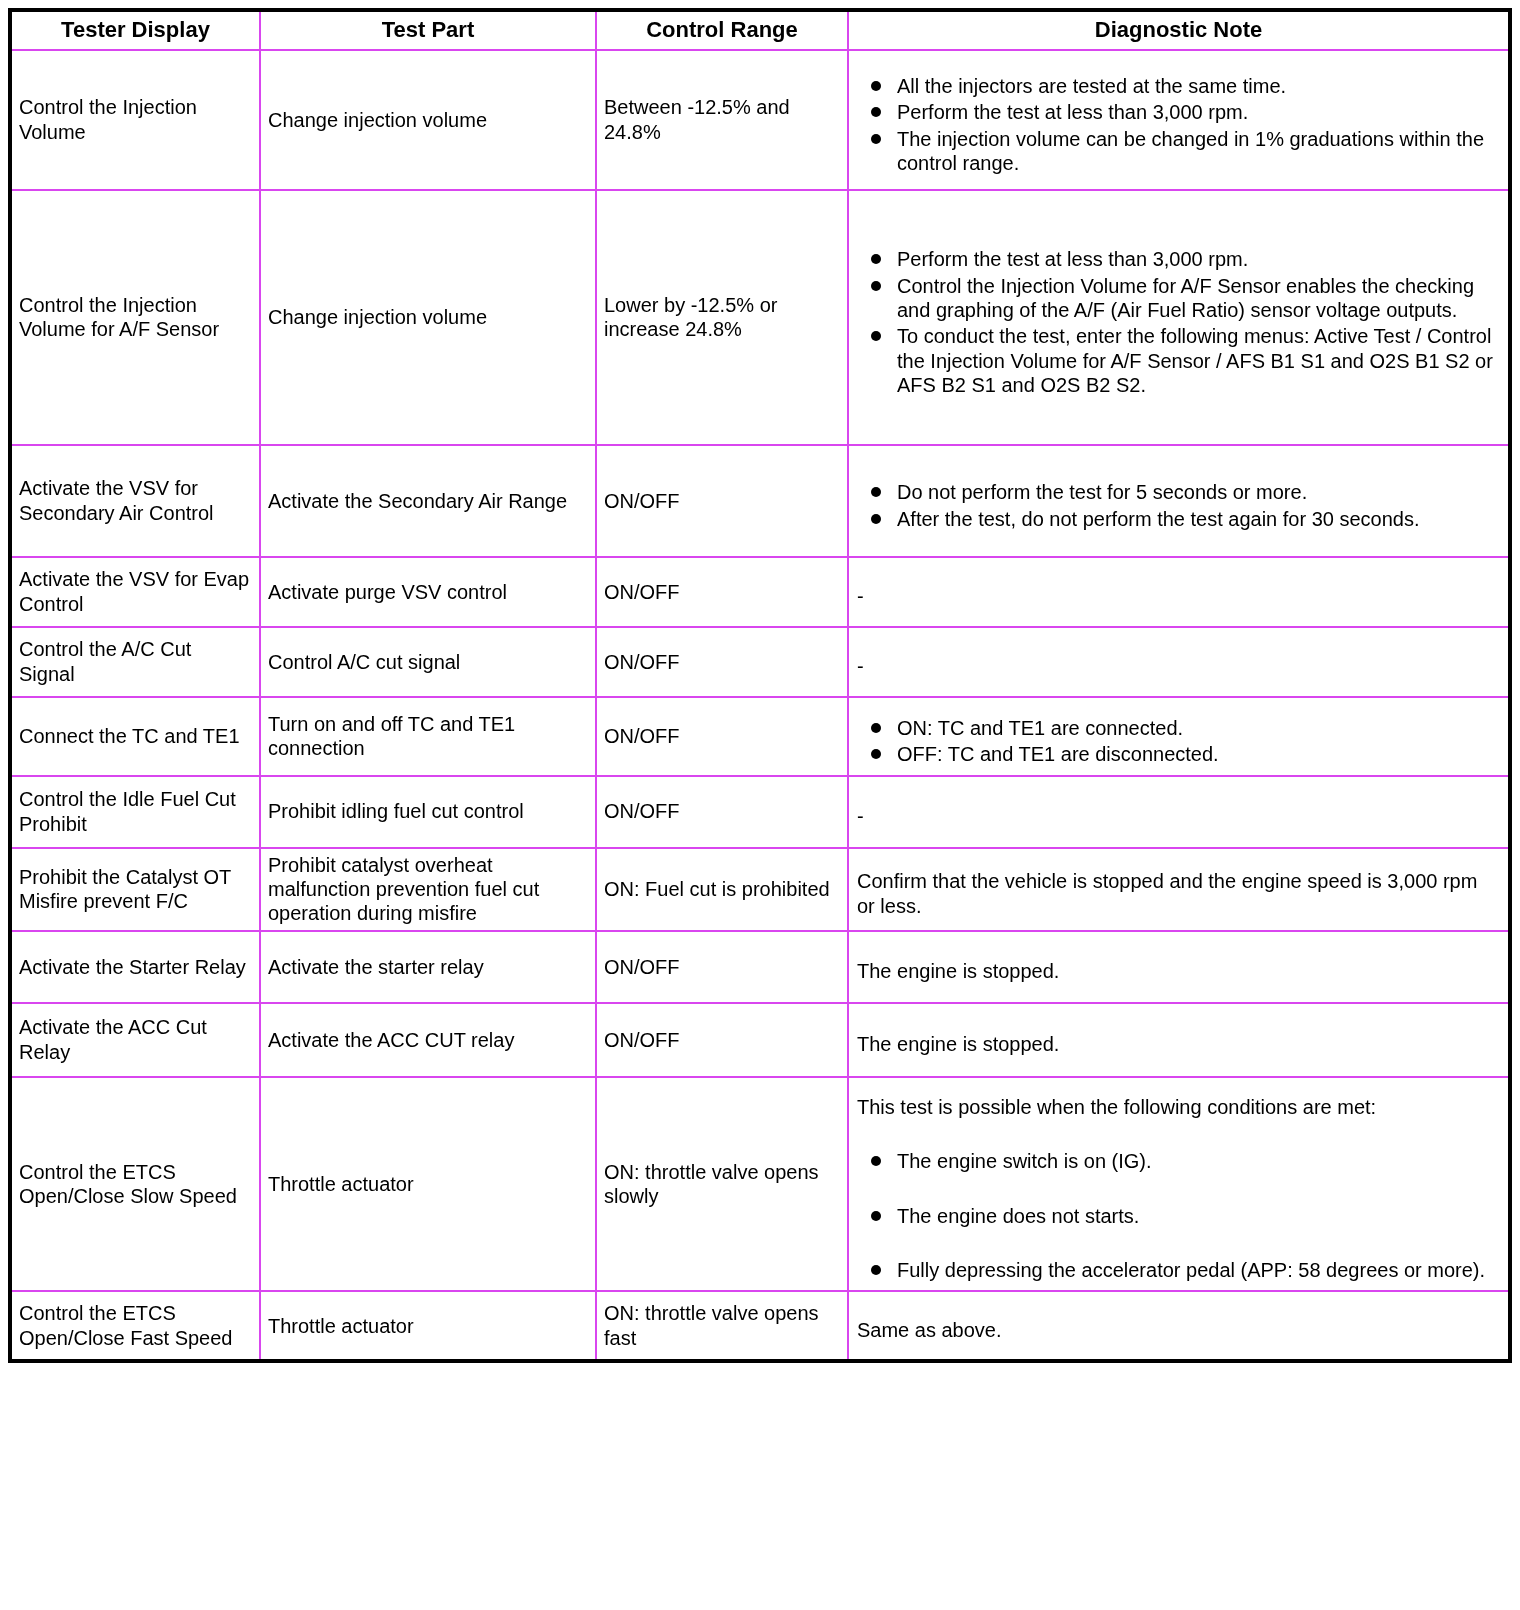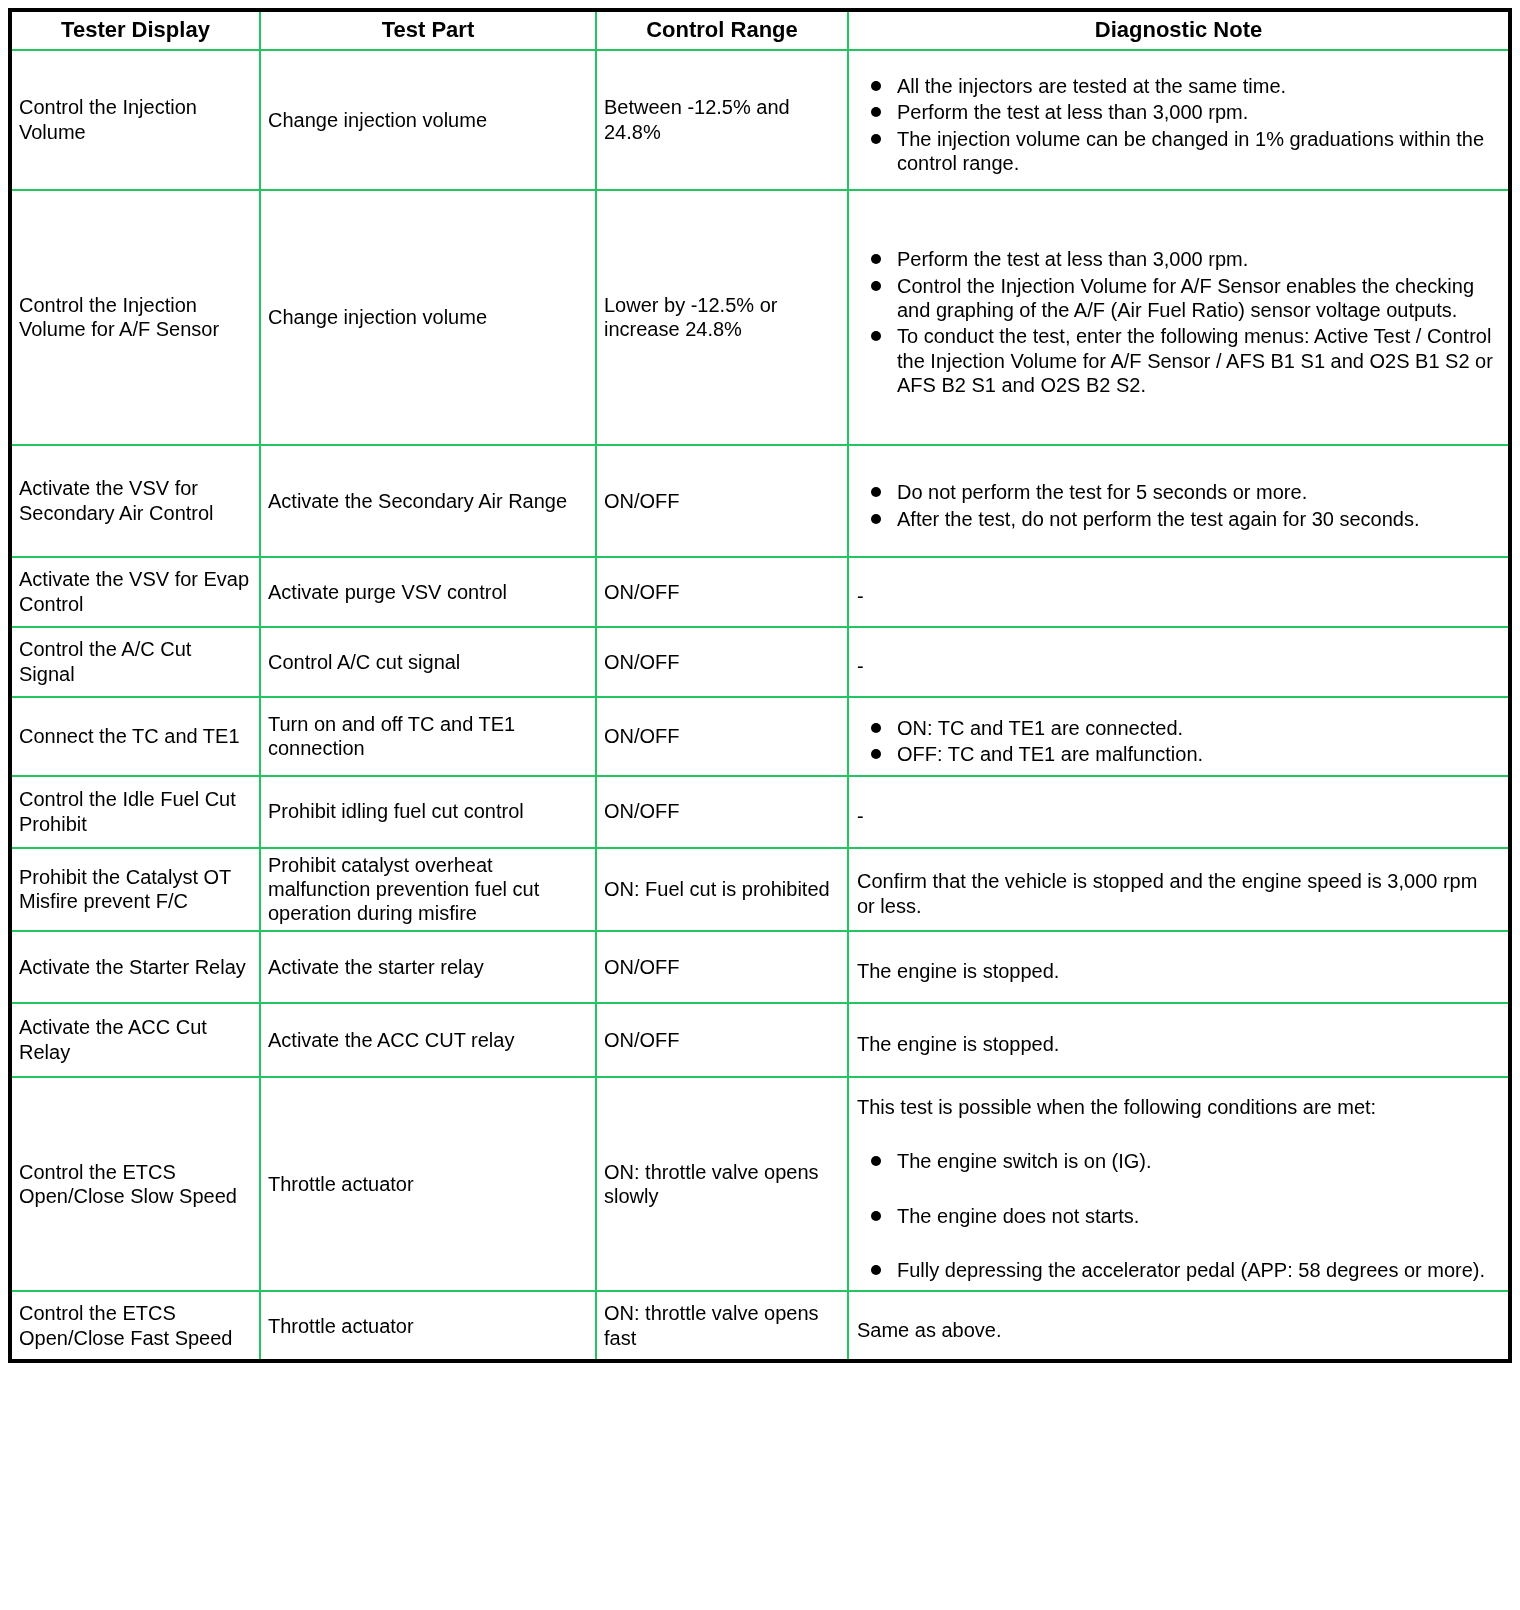--- a/index.html
+++ b/index.html
@@ -20,21 +20,21 @@
     width: 100%;
     border-collapse: collapse;
     table-layout: fixed;
     border: 4px solid #000000;
   }
   col.c1 { width: 250px; }
   col.c2 { width: 336px; }
   col.c3 { width: 252px; }
   col.c4 { width: auto; }
   th, td {
-    border: 2px solid #22c55e;
+    border: 2px solid #d946ef;
     padding: 4px 7px;
     vertical-align: middle;
     font-size: 20px;
     line-height: 1.22;
     text-align: left;
     word-wrap: break-word;
   }
   thead th {
     font-size: 22px;
     font-weight: bold;
@@ -179,21 +179,21 @@
           <td>Connect the TC and TE1</td>
           <td>Turn on and off TC and TE1 connection</td>
           <td>ON/OFF</td>
           <td class="note-cell">
             <div class="bullet-item">
               <span class="bullet-dot"></span>
               <span class="bullet-text">ON: TC and TE1 are connected.</span>
             </div>
             <div class="bullet-item">
               <span class="bullet-dot"></span>
-              <span class="bullet-text">OFF: TC and TE1 are malfunction.</span>
+              <span class="bullet-text">OFF: TC and TE1 are disconnected.</span>
             </div>
           </td>
         </tr>
         <tr>
           <td>Control the Idle Fuel Cut Prohibit</td>
           <td>Prohibit idling fuel cut control</td>
           <td>ON/OFF</td>
           <td class="note-cell">
             <div class="note-intro">-</div>
           </td>

